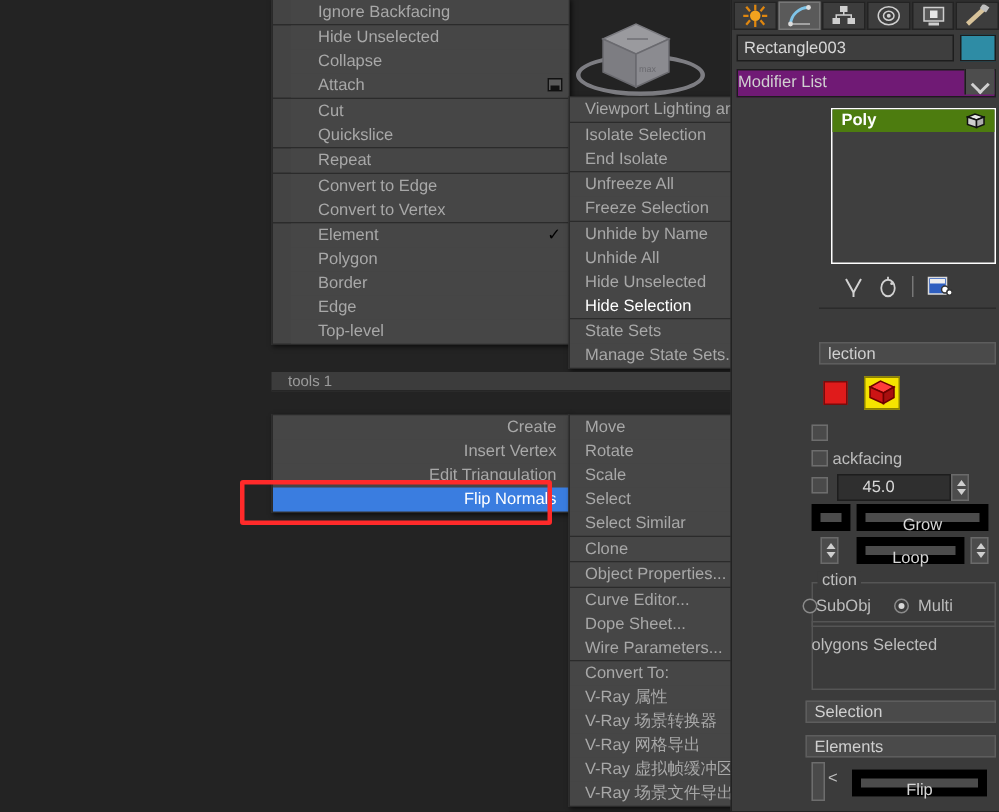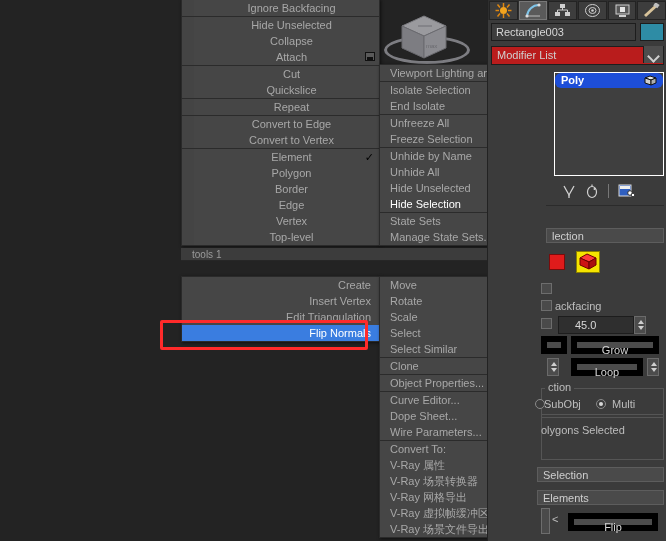--- a/index.html
+++ b/index.html
@@ -67,21 +67,21 @@
   }
   .mi .settings::after {
     content:""; position:absolute; left:1px; right:1px; bottom:0px; height:3px; background:#111;
   }
   .mi.hl {
     background: #3a7de0; color: #ffffff;
   }
 
   
   #leftMenu { left: 181px; top: -1px; width: 199px; }
-  #leftMenu .mi { text-align: center; padding-right: 8px; padding-left: 18px; margin-left: 12px; }
+  #leftMenu .mi { text-align: left; padding-right: 8px; padding-left: 18px; margin-left: 12px; }
 
   
   #centerMenu { left: 379px; top: 64px; width: 186px; }
   #centerMenu .mi { text-align: left; }
 
   
   .quadstrip {
     position: absolute; left: 181px; top: 248px; width: 384px; height: 28px;
   }
   .quadstrip .row {
@@ -134,41 +134,41 @@
     position: absolute; left: 0; top: 0; width: 145px; height: 18px;
     background: #3e3e3e; border: 1px solid #1d1d1d;
     color: #d6d6d6; line-height: 16px; padding: 0 4px; font-size: 11px;
   }
   .colorswatch {
     position: absolute; left: 149px; top: 0; width: 24px; height: 18px;
     background: #2e8ca5; border: 1px solid #1d1d1d;
   }
   .modlist {
     position: absolute; left: 3px; top: 46px; width: 173px; height: 19px;
-    background: #b91c1c; border: 1px solid #1d1d1d;
-    color: #d0d0d0; line-height: 17px; padding-left: 5px;
+    background: #701a75; border: 1px solid #1d1d1d;
+    color: #d0d0d0; line-height: 17px; 
   }
   .modlist .chev {
     position: absolute; right: 0; top: -1px; width: 20px; height: 17px;
     border-left: 1px solid #1d1d1d; background: #4d4d4d;
   }
   .modlist .chev::after {
     content: ""; position: absolute; left: 5px; top: 6px;
     width: 7px; height: 7px;
     border-left: 2px solid #d0d0d0; border-bottom: 2px solid #d0d0d0;
     transform: rotate(-45deg);
   }
   .stack {
     position: absolute; left: 66px; top: 72px; width: 110px; height: 104px;
     background: #3f3f3f; border: 1px solid #ffffff;
   }
   .stackitem {
     position: relative; height: 15px; line-height: 15px;
-    background: #1d4ed8; color: #fff; font-weight: bold;
-    padding-left: 6px; font-size: 11px; border-radius: 6px;
+    background: #4d7c0f; color: #fff; font-weight: bold;
+    padding-left: 6px; font-size: 11px;
   }
   .stackitem .cubeico {
     position: absolute; right: 6px; top: 2px; width: 13px; height: 11px;
   }
   .stacktools {
     position: absolute; left: 66px; top: 180px; width: 110px; height: 22px;
     display: flex; align-items: center; gap: 9px; padding-left: 8px;
   }
   .divv { width:1px; height:14px; background:#777; }
 
@@ -255,21 +255,20 @@
         <div class="sep"></div>
         <div class="mi r"><span>Repeat</span></div>
         <div class="sep"></div>
         <div class="mi r"><span>Convert to Edge</span></div>
         <div class="mi r"><span>Convert to Vertex</span></div>
         <div class="sep"></div>
         <div class="mi r"><span>Element</span><span class="chk">✓</span></div>
         <div class="mi r"><span>Polygon</span></div>
         <div class="mi r"><span>Border</span></div>
         <div class="mi r"><span>Edge</span></div>
-        <div class="mi r"><span>Vertex</span></div>
         <div class="mi r"><span>Top-level</span></div>
       </div>
   </div>
 
   <div class="menu" id="centerMenu">
     <div>
         <div class="mi"><span>Viewport Lighting and Shadows</span><span class="arrow"></span></div>
         <div class="sep"></div>
         <div class="mi"><span>Isolate Selection</span></div>
         <div class="mi"><span>End Isolate</span></div>

